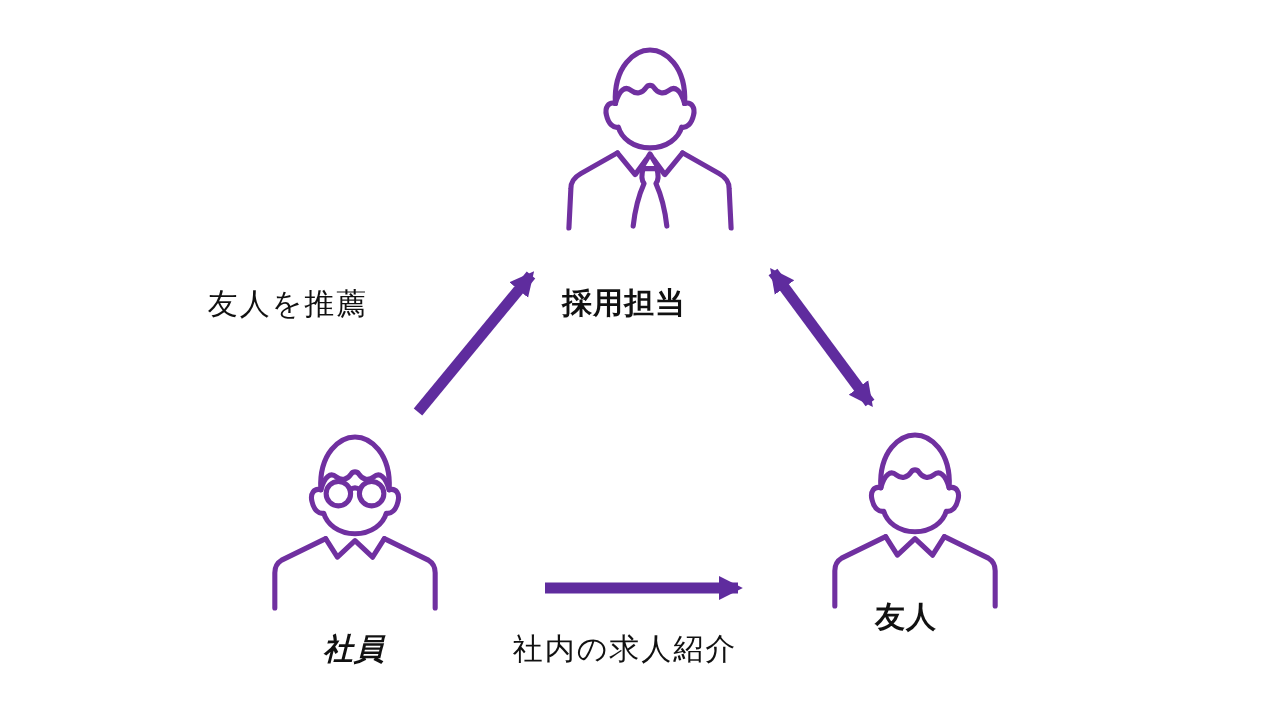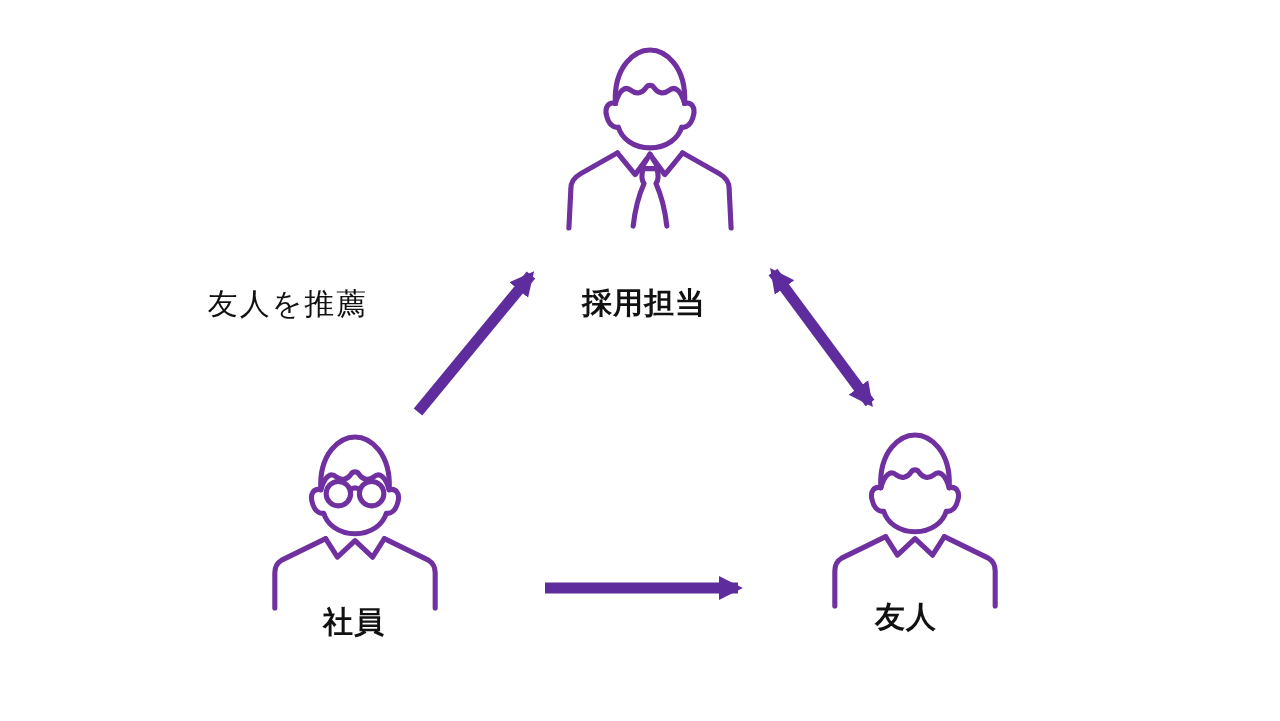--- a/index.html
+++ b/index.html
@@ -96,19 +96,20 @@
 
   <svg class="node-icon person" style="left:827px; top:427px;" width="176" height="186" viewBox="0 0 180 190">
     <path d="M55,62 C53,24 75,8 90,8 C105,8 127,24 125,62"></path>
     <path d="M55,62 C59,48 65,44 71,49 C76,53 82,52 86,46 C88,43 92,43 94,46 C98,52 104,53 109,49 C115,44 121,48 125,62"></path>
     <path d="M55,62 C48,60 44,66 46,74 C48,83 53,87 58,86 C61,97 73,107 90,107 C107,107 119,97 122,86 C127,87 132,83 134,74 C136,66 132,60 125,62"></path>
     <path d="M60,112 L15,134 C10,137 8,141 8,147 L8,183"></path>
     <path d="M120,112 L165,134 C170,137 172,141 172,147 L172,183"></path>
     <path d="M60,112 L72,131 L90,114 L108,131 L120,112"></path>
   </svg>
 
-  <div class="label bold" style="left:644px; top:286px;">採用担当</div>
-  <div class="label bold" style="left:354px; top:605px;">社員</div>
+  <div class="label bold" style="left:624px; top:286px;">採用担当</div>
+  <div class="label bold" style="left:354px; top:632px;font-style:italic;">社員</div>
   <div class="label bold" style="left:906px; top:600px;">友人</div>
 
   <div class="label" style="left:288px; top:287px;text-align:right;">友人を推薦</div>
+  <div class="label" style="left:625px; top:632px;">社内の求人紹介</div>
 
 </div>
 
 </body></html>

